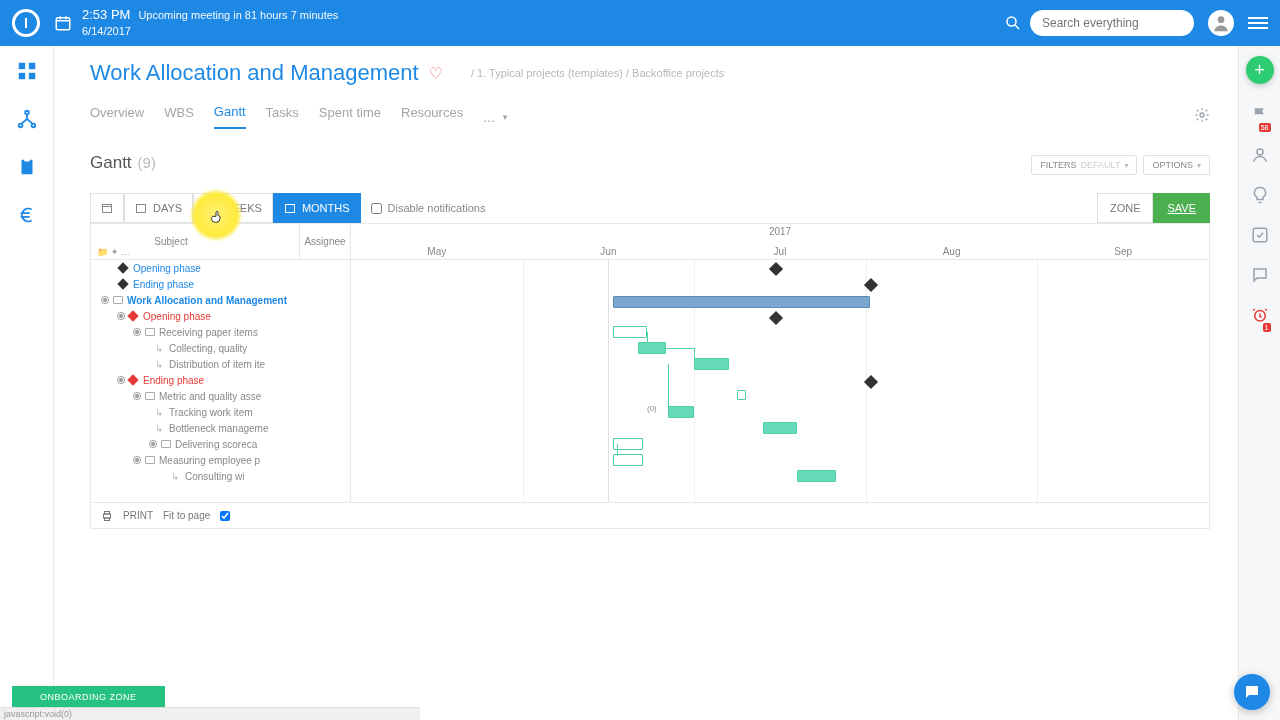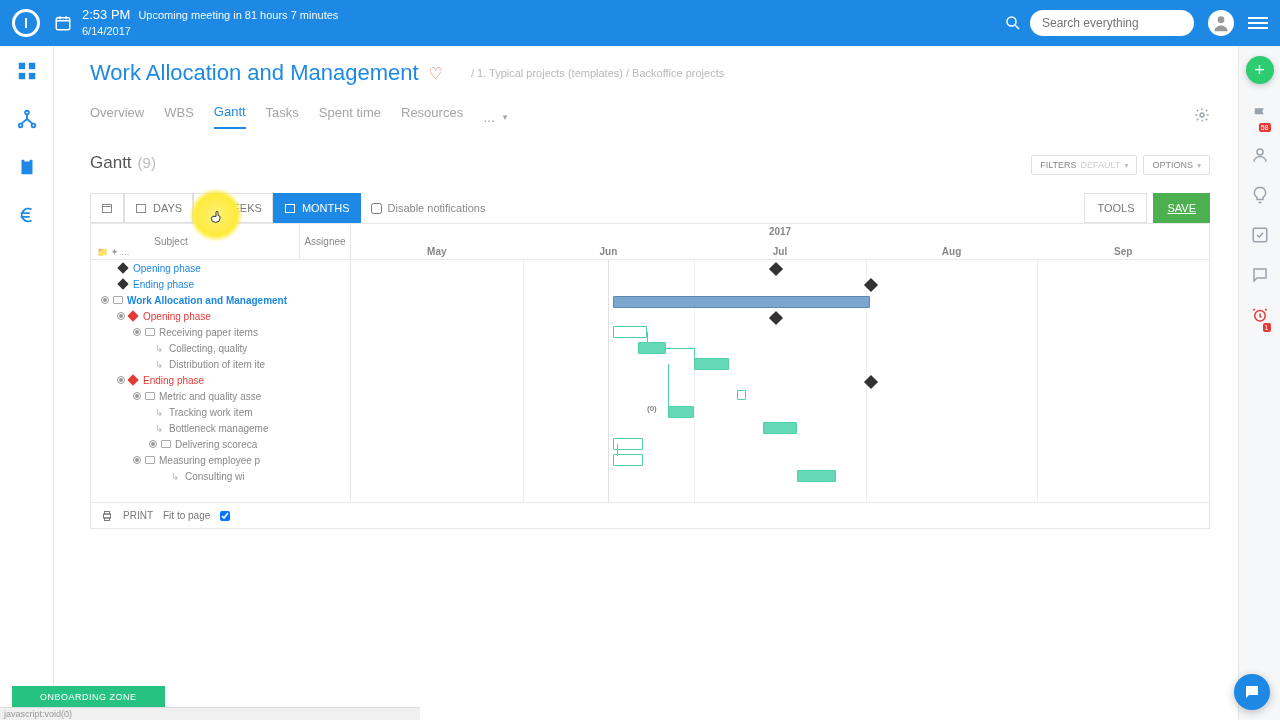--- a/index.html
+++ b/index.html
@@ -55,21 +55,21 @@
 
 .toolbar { display: flex; align-items: center; margin-top: 18px; gap: 0; }
 .tb-seg { border: 1px solid #e0e0e0; height: 30px; display: flex; align-items: center; justify-content:center; font-size: 11px; color: #777; padding: 0 10px; background:#fff; gap:6px;}
 .tb-seg.icon-only { width: 34px; padding:0;}
 .tb-seg.active { background: #1e88e5; color: #fff; border-color:#1e88e5;}
 .cal-mini { width:12px; height:12px; }
 .disable-notif { display:flex; align-items:center; gap:6px; font-size:11px; color:#888; margin-left: 10px;}
 .disable-notif input{ width:11px; height:11px;}
 .toolbar-spacer { flex:1; }
 .btn-tools { border:1px solid #e0e0e0; height:30px; padding:0 12px; font-size:11px; color:#777; background:#fff;}
-.btn-save { background:#4caf50; color:#fff; border:none; height:30px; padding:0 14px; font-size:11px; margin-left:6px;text-decoration:underline;}
+.btn-save { background:#4caf50; color:#fff; border:none; height:30px; padding:0 14px; font-size:11px; margin-left:0;text-decoration:underline;}
 
 
 .gantt { border:1px solid #e8e8e8; margin-top: 0; position:relative; height: 280px; background:#fff; display:flex;}
 .gantt-left { width: 260px; border-right:1px solid #e8e8e8; overflow:hidden; }
 .gantt-left-head { height: 36px; border-bottom:1px solid #e8e8e8; display:flex; font-size:10px; color:#888; position:relative;}
 .glh-subject{ flex:0 0 160px; display:flex; align-items:center; justify-content:center;}
 .glh-assignee{ flex:1; display:flex; align-items:center; justify-content:center; border-left:1px solid #e8e8e8;margin-left:48px;}
 .glh-foldrow{ position:absolute; left:6px; bottom:2px; font-size:9px; color:#999; display:flex; align-items:center; gap:2px;}
 
 .tree { font-size: 10px; overflow:hidden; }
@@ -77,21 +77,21 @@
 .diamond-black { width:8px; height:8px; background:#333; transform:rotate(45deg); margin-right:6px; flex-shrink:0;}
 .diamond-red { width:8px; height:8px; background:#e53935; transform:rotate(45deg); margin-right:6px; flex-shrink:0;}
 .toggle { width:8px; height:8px; border:1px solid #999; border-radius:50%; margin-right:4px; flex-shrink:0; background:#fff; display:flex; align-items:center; justify-content:center;}
 .toggle::after{content:"";width:4px; height:4px; background:#999; border-radius:50%;}
 .folder { width:10px; height:8px; background:#fff; border:1px solid #aaa; border-radius:1px; margin-right:4px; flex-shrink:0;}
 .subtask { width:10px; display:flex; align-items:center; margin-right:4px; flex-shrink:0; color:#bbb;}
 .tree-label.blue { color:#1e88e5; }
 .tree-label.red { color:#e53935; }
 .tree-label.gray { color:#888; }
 
-.gantt-right { flex:1; position:relative; overflow:hidden;font-weight:bold;}
+.gantt-right { flex:1; position:relative; overflow:hidden;}
 .gantt-head { height:36px; border-bottom:1px solid #e8e8e8; position:relative;}
 .year-label { position:absolute; top:2px; left:50%; transform:translateX(-50%); font-size:10px; color:#888;}
 .month-row { position:absolute; bottom:2px; left:0; right:0; display:flex; font-size:10px; color:#888;}
 .month-cell{ flex:1; text-align:center;}
 .gantt-body { position:absolute; top:36px; bottom:0; left:0; right:0;}
 .month-grid { position:absolute; top:0; bottom:0; width:1px; background:#f0f0f0;}
 .today-line { position:absolute; top:0; bottom:0; width:1px; background:#e0e0e0; left:30%;}
 
 .bar { position:absolute; height:12px; border-radius:1px;}
 .bar-blue { background:#7ba7ce; border:1px solid #5b8bb5;}
@@ -272,21 +272,21 @@
         <svg class="cal-mini" viewBox="0 0 24 24" fill="none" stroke="#fff" stroke-width="2">
           <rect x="3" y="5" width="18" height="16"></rect>
         </svg>
         <span>MONTHS</span>
       </div>
     <label class="disable-notif">
         <input type="checkbox" style="">
         <span>Disable notifications</span>
       </label>
     <div class="toolbar-spacer"></div>
-    <button class="btn-tools">TOOLS</button>
+    <button class="btn-tools">ZONE</button>
     <button class="btn-save">SAVE</button>
   </div>
 
   <div class="gantt">
     <div class="gantt-left">
       <div class="gantt-left-head">
         <div class="glh-subject">Subject</div>
         <div class="glh-assignee">Assignee</div>
         <div class="glh-foldrow">📁 ✦ …</div>
       </div>

